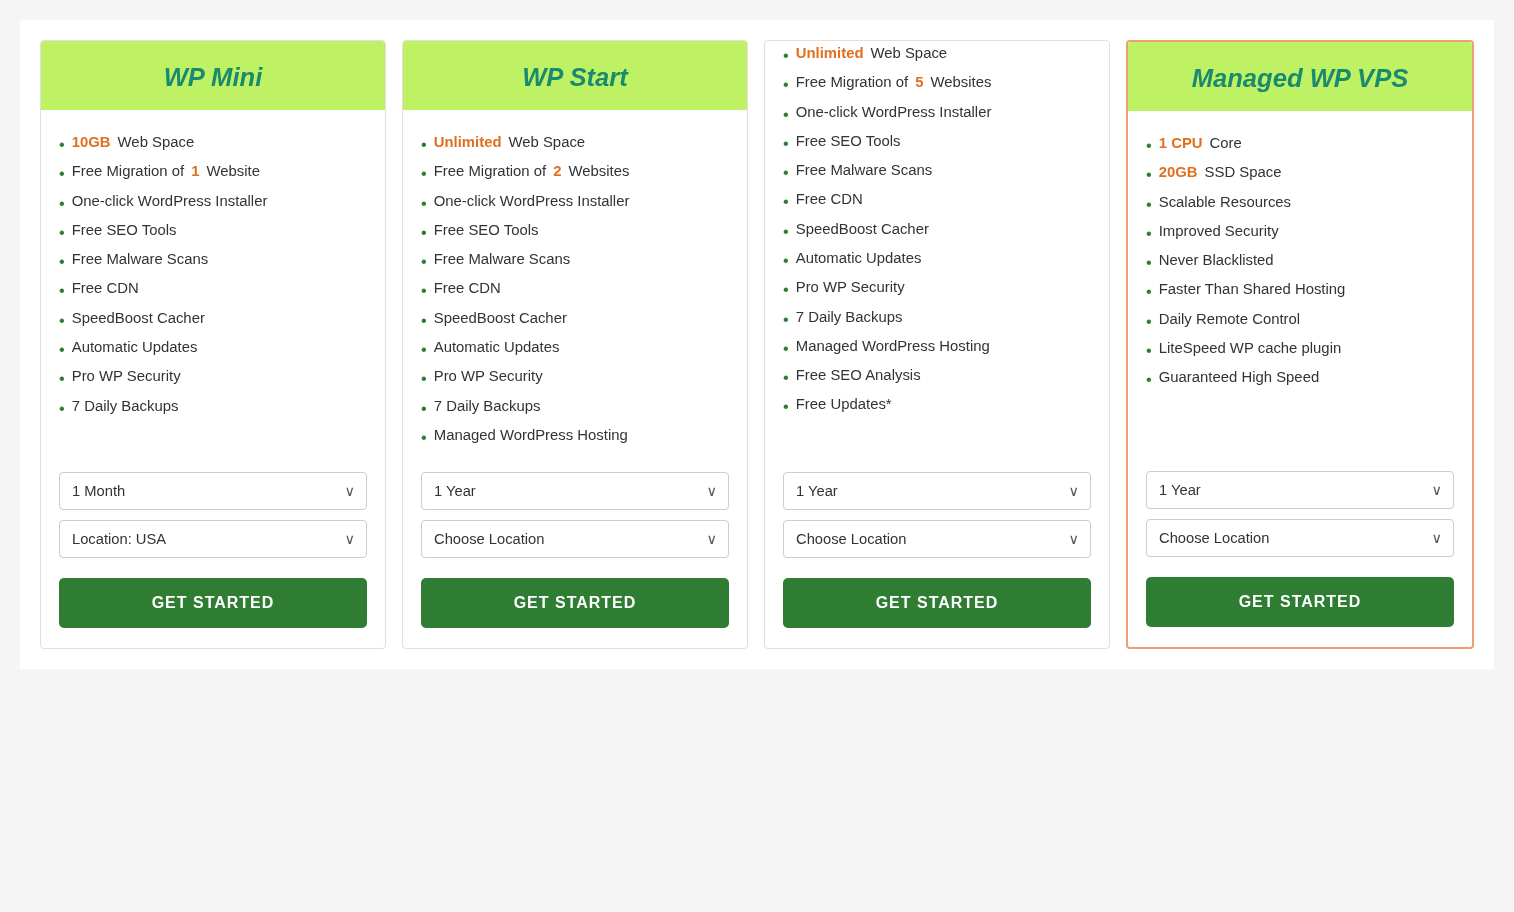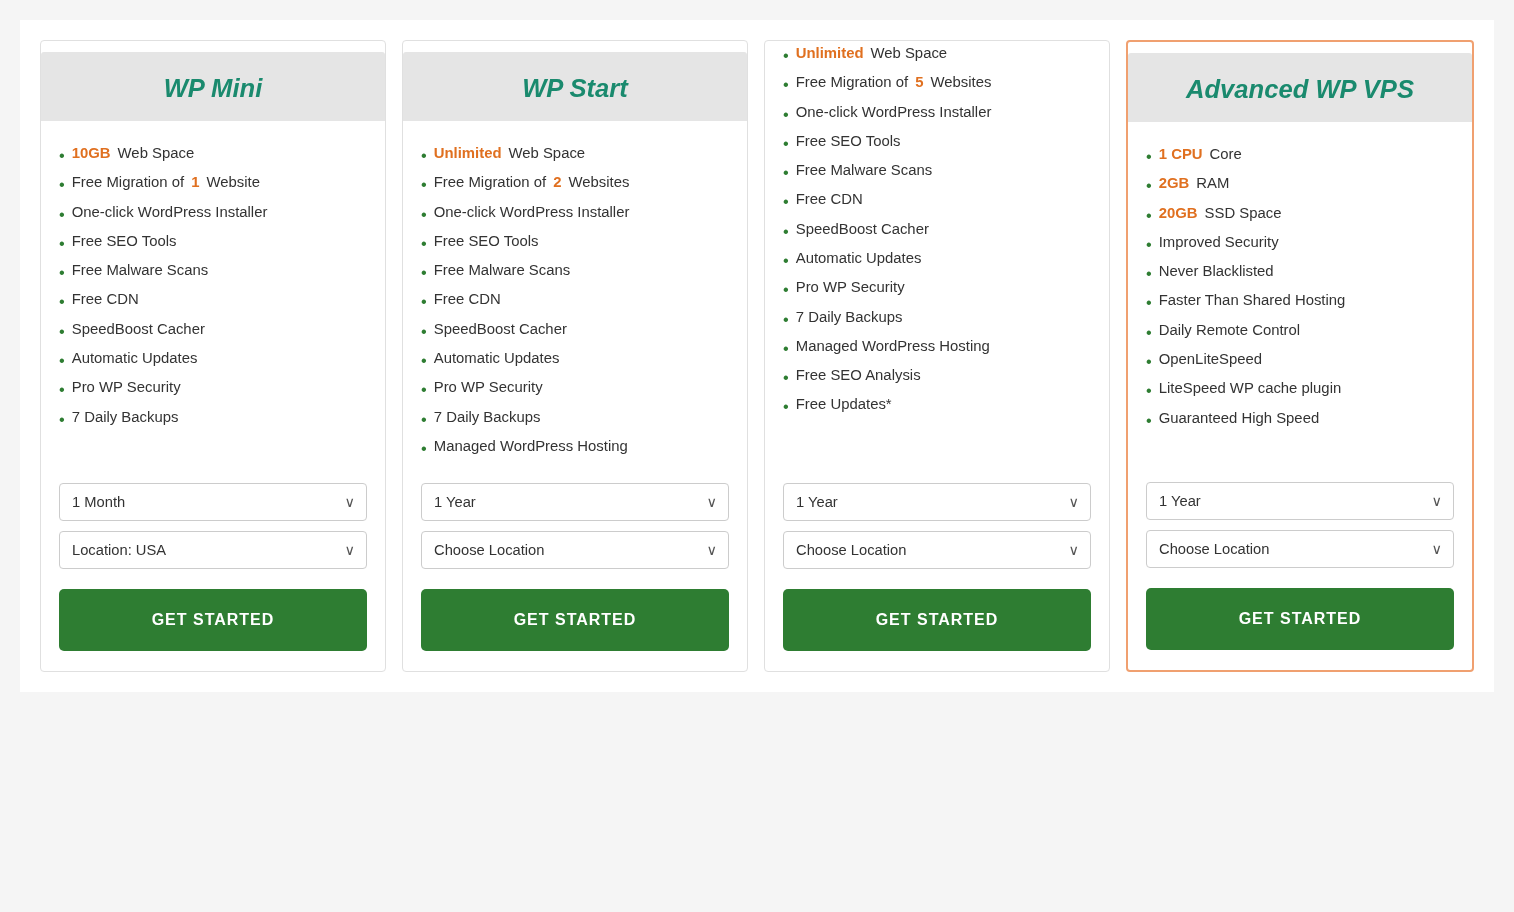--- a/index.html
+++ b/index.html
@@ -22,26 +22,25 @@
       border: 1px solid #e0e0e0;
       border-radius: 4px;
       padding: 0 0 20px 0;
       display: flex;
       flex-direction: column;
     }
     .plan-card.highlighted {
       border: 2px solid #f0a070;
     }
     .plan-header {
-      background: #e5e5e5;
+      background: #bef264;
       padding: 22px 10px 18px 10px;
       text-align: center;
       border-radius: 3px 3px 0 0;
       margin-bottom: 20px;
-      margin-top: 11px;
     }
     .plan-header h2 {
       font-size: 1.6em;
       font-style: italic;
       font-weight: 700;
       color: #1a8a6e;
     }
     .plan-features {
       flex: 1;
       padding: 0 18px;
@@ -93,21 +92,21 @@
       position: absolute;
       right: 12px;
       top: 50%;
       transform: translateY(-50%);
       pointer-events: none;
       color: #555;
       font-size: 0.9em;
     }
     .get-started-btn {
       margin: 20px 18px 0 18px;
-      padding: 22px;
+      padding: 16px;
       background: #2e7d32;
       color: #fff;
       border: none;
       border-radius: 5px;
       font-size: 1em;
       font-weight: 700;
       letter-spacing: 1px;
       cursor: pointer;
       text-transform: uppercase;
       width: calc(100% - 36px);
@@ -179,31 +178,30 @@
         <li>Free Updates*</li>
       </ul>
       <div class="plan-controls">
         <div class="select-wrapper"><select><option>1 Month</option><option>3 Months</option><option>6 Months</option><option selected="">1 Year</option><option>2 Years</option></select></div>
         <div class="select-wrapper"><select><option>Choose Location</option><option>USA</option><option>UK</option><option>Europe</option></select></div>
       </div>
       <button class="get-started-btn">GET STARTED</button>
     </div>
     <div class="plan-card highlighted">
       <div class="plan-header">
-        <h2>Advanced WP VPS</h2>
+        <h2>Managed WP VPS</h2>
       </div>
       <ul class="plan-features">
         <li><span class="highlight-text">1 CPU</span> Core</li>
-        <li><span class="highlight-text">2GB</span> RAM</li>
         <li><span class="highlight-text">20GB</span> SSD Space</li>
+        <li>Scalable Resources</li>
         <li>Improved Security</li>
         <li>Never Blacklisted</li>
         <li>Faster Than Shared Hosting</li>
         <li>Daily Remote Control</li>
-        <li>OpenLiteSpeed</li>
         <li>LiteSpeed WP cache plugin</li>
         <li>Guaranteed High Speed</li>
       </ul>
       <div class="plan-controls">
         <div class="select-wrapper"><select><option>1 Month</option><option>3 Months</option><option>6 Months</option><option selected="">1 Year</option><option>2 Years</option></select></div>
         <div class="select-wrapper"><select><option>Choose Location</option><option>USA</option><option>UK</option><option>Europe</option></select></div>
       </div>
       <button class="get-started-btn">GET STARTED</button>
     </div>
   </div>

